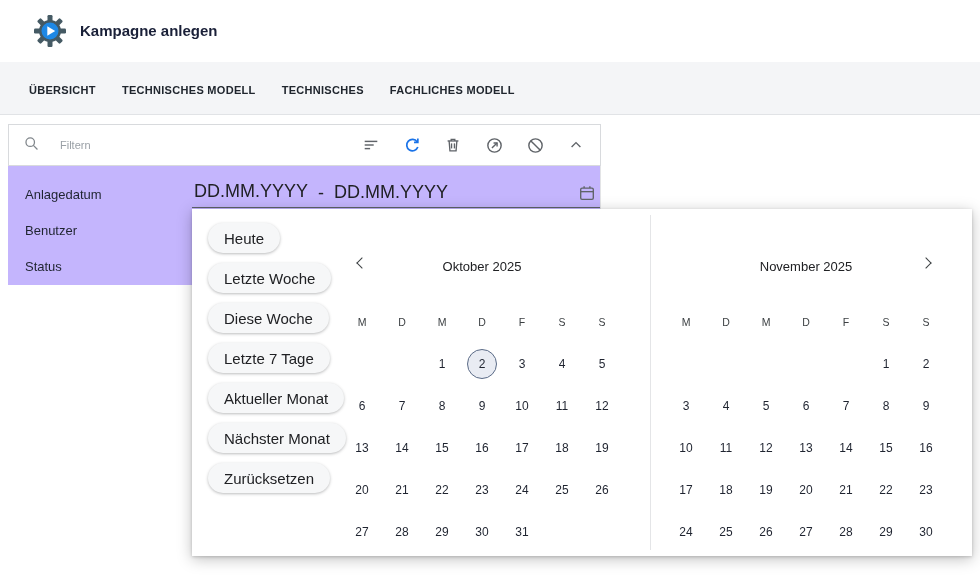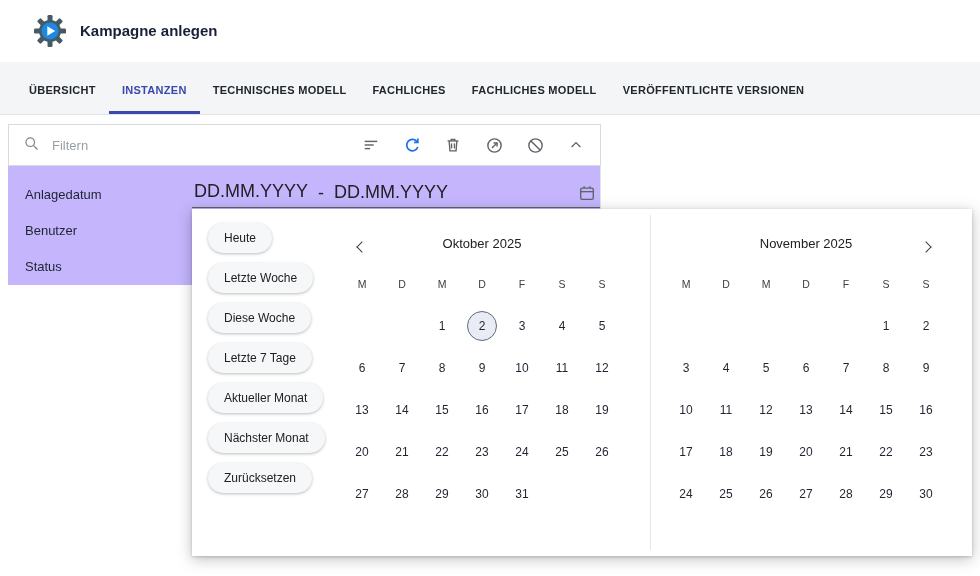--- a/index.html
+++ b/index.html
@@ -15,22 +15,22 @@
   
   .tab-strip { position:absolute; left:0; top:62px; width:100%; height:53px; background:#f4f5f7;
                border-bottom:1px solid #e1e3e6; display:flex; align-items:stretch; padding-left:16px; }
   .tab { display:flex; align-items:center; padding:6px 13px 0 13px; font-size:11px; font-weight:700;
          letter-spacing:.3px; color:#20262e; cursor:pointer; border-bottom:3px solid transparent; }
   .tab.active { color:#3949ab; border-bottom-color:#3949ab; }
 
   
   .filter-toolbar { position:absolute; left:8px; top:124px; width:593px; height:42px; background:#fff;
                     border:1px solid #d8dadd; display:flex; align-items:center; padding:0 14px; }
-  .filter-toolbar input { border:none; outline:none; flex:1; font-size:13px; color:#4c1d95;
-                          font-family:"Liberation Sans", sans-serif; margin-left:12px; background:transparent; }
+  .filter-toolbar input { border:none; outline:none; flex:1; font-size:11px; color:#4c1d95;
+                          font-family:"Liberation Sans", sans-serif; margin-left:20px; background:transparent; }
   .filter-toolbar input::placeholder { color:#9aa0a6; }
   .tb-icons { display:flex; align-items:center; gap:21px; margin-left:10px; }
   .tb-icons .icn { width:20px; height:20px; display:flex; align-items:center; justify-content:center; cursor:pointer; }
 
   
   .filter-panel { position:absolute; left:8px; top:166px; width:593px; height:119px; background:#c4b5fd;
                   border-right:1px solid #e3e4e6; padding-top:10px; }
   .panel-row { height:36px; display:flex; align-items:center; padding-left:17px; font-size:13px; color:#1f2430; }
 
   
@@ -39,28 +39,28 @@
   .date-part { padding:5px 2px 7px 2px; }
   .date-part.from { border-bottom:2px solid #3949ab; margin-bottom:-1px; }
   .date-sep { padding:0 8px; color:#202124; }
   .date-field .cal-btn { margin-left:auto; margin-right:4px; cursor:pointer; display:flex; }
 
   
   .popup { position:absolute; left:192px; top:209px; width:780px; height:347px; background:#fff;
            box-shadow:0 3px 14px rgba(0,0,0,.25), 0 1px 3px rgba(0,0,0,.18); z-index:10; }
   .quick-ranges { position:absolute; left:16px; top:14px; display:flex; flex-direction:column; gap:10px; align-items:flex-start; }
   .quick-btn { border:none; height:30px; padding:0 16px; border-radius:16px; background:#f6f7f8;
-               box-shadow:0 1px 3px rgba(60,64,67,.35); font-size:12px; color:#202124; cursor:pointer;
+               box-shadow:0 1px 3px rgba(60,64,67,.35); font-size:15px; color:#202124; cursor:pointer;
                font-family:"Liberation Sans", sans-serif; white-space:nowrap; }
   .divider { position:absolute; left:458px; top:6px; bottom:6px; width:1px; background:#e4e5e7; }
 
   .calendar { position:absolute; width:280px; top:12px; }
   #cal-0 { left:150px; }
   #cal-1 { left:474px; }
-  .cal-head { position:relative; height:30px; display:flex; align-items:flex-end; justify-content:center; }
+  .cal-head { position:relative; height:30px; display:flex; align-items:flex-start; justify-content:center;margin-top:38px; }
   .cal-title { font-size:13px; color:#202124; }
   .chev { display:inline-block; width:8px; height:8px; border-left:1.6px solid #3c4043; border-bottom:1.6px solid #3c4043; cursor:pointer; }
   .chev.prev { position:absolute; left:16px; transform:rotate(45deg); }
   .chev.next { position:absolute; right:16px; transform:rotate(-135deg); }
   .cal-grid { display:grid; grid-template-columns:repeat(7,40px); }
   .cal-grid.wd { margin-top:12px; }
   .cell { width:40px; height:42px; display:flex; align-items:center; justify-content:center; }
   .cell.wday { font-size:10.5px; color:#3c4043; }
   .day { width:30px; height:30px; display:flex; align-items:center; justify-content:center; font-size:12px;
          color:#1f2430; border-radius:50%; cursor:pointer; }
@@ -87,25 +87,23 @@
         </g>
         <circle cx="18" cy="18" r="8.5" fill="#1e88e5"></circle>
         <path d="M15.3 13.3 L23.2 18 L15.3 22.7 Z" fill="#fff"></path>
       </svg>
     </span>
     <div class="page-title">Kampagne anlegen</div>
   </div>
 
   <div class="tab-strip">
       <div class="tab">ÜBERSICHT</div>
-      <div class="tab active">INSTANZEN</div>
       <div class="tab">TECHNISCHES MODELL</div>
-      <div class="tab">FACHLICHES</div>
+      <div class="tab">TECHNISCHES</div>
       <div class="tab">FACHLICHES MODELL</div>
-      <div class="tab">VERÖFFENTLICHTE VERSIONEN</div>
     </div>
 
   <div class="filter-toolbar">
     <span class="icn">
       <svg width="17" height="17" viewBox="0 0 20 20">
           <circle cx="8.5" cy="8.5" r="5" fill="none" stroke="#80868b" stroke-width="1.5"></circle>
           <path d="M12.2 12.2 L17 17" stroke="#80868b" stroke-width="1.5"></path>
         </svg>
     </span>
     <input type="text" placeholder="Filtern" style="">

